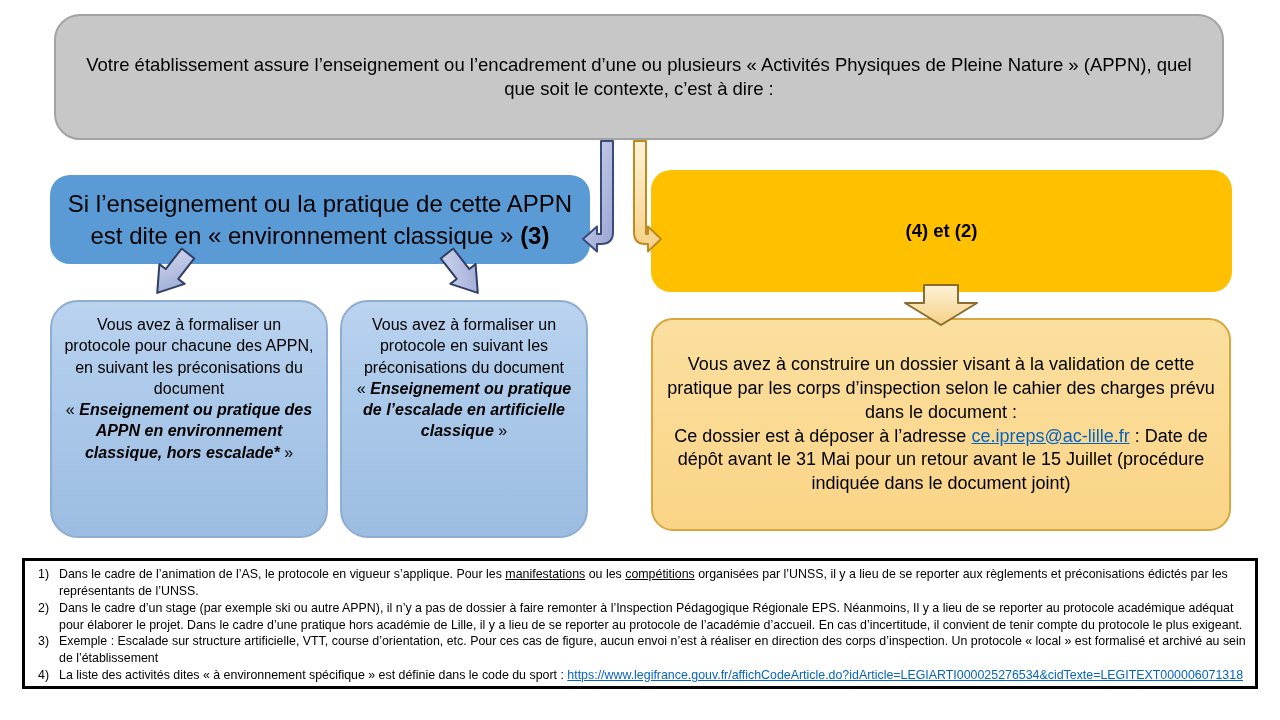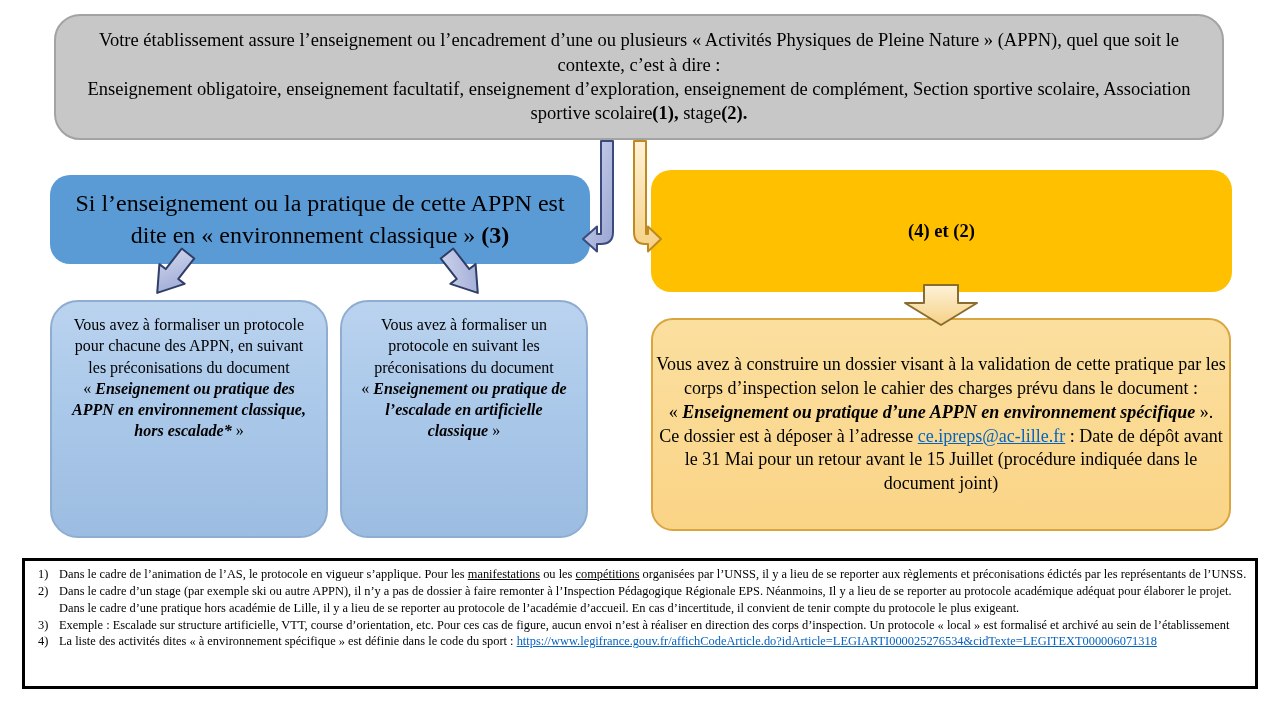--- a/index.html
+++ b/index.html
@@ -1,17 +1,17 @@
 <!DOCTYPE html>
 <html><head>
 <meta charset="utf-8">
 <style>
   html,body{margin:0;padding:0;background:#fff;}
   #page{position:relative;width:1280px;height:720px;overflow:hidden;
-        font-family:Liberation Serif, serif;color:#000;background:#fff;}
+        font-family:Liberation Sans, sans-serif;color:#000;background:#fff;}
   .box{position:absolute;box-sizing:border-box;}
   .top-box{left:54px;top:14px;width:1170px;height:126px;background:#c7c7c7;
            border:2px solid #a3a3a3;border-radius:26px;display:flex;flex-direction:column;
            justify-content:center;text-align:center;font-size:18.5px;line-height:1.32;padding:6px 26px;}
   .classic-box{left:50px;top:175px;width:540px;height:89px;background:#5b9bd5;border-radius:20px;
            display:flex;align-items:center;justify-content:center;text-align:center;
            font-size:24px;line-height:1.3;padding:4px 14px;}
   .specific-box{left:651px;top:170px;width:581px;height:122px;background:#ffc000;border-radius:20px;
            display:flex;flex-direction:column;justify-content:center;text-align:center;
            font-size:18.5px;line-height:1.33;padding:8px 18px;}
@@ -36,21 +36,20 @@
   a.link{color:#0563c1;text-decoration:underline;cursor:pointer;}
   svg.arrows{position:absolute;left:0;top:0;pointer-events:none;z-index:5;}
 </style>
 </head>
 <body>
 
 <div id="page">
 
   <div class="box top-box">
     <div><span>Votre établissement assure l’enseignement ou l’encadrement d’une ou plusieurs « Activités Physiques de Pleine Nature » (APPN), quel que soit le contexte, c’est à dire :</span></div>
-    <div><span>Enseignement obligatoire, enseignement facultatif, enseignement d’exploration, enseignement de complément, Section sportive scolaire, Association sportive scolaire</span><span class="b">(1),</span><span> stage</span><span class="b">(2).</span></div>
   </div>
 
   <div class="box classic-box">
     <div><span>Si l’enseignement ou la pratique de cette APPN est dite en « environnement classique » </span><span class="b">(3)</span></div>
   </div>
 
   <div class="box specific-box">
     <div class="b">(4) et (2)</div>
   </div>
 
@@ -59,21 +58,20 @@
     <div><span>« </span><span class="bi">Enseignement ou pratique des APPN en environnement classique, hors escalade*</span><span> »</span></div>
   </div>
 
   <div class="box lb lb2">
     <div>Vous avez à formaliser un protocole en suivant les préconisations du document</div>
     <div><span>« </span><span class="bi">Enseignement ou pratique de l’escalade en artificielle classique</span><span> »</span></div>
   </div>
 
   <div class="box dossier-box">
     <div>Vous avez à construire un dossier visant à la validation de cette pratique par les corps d’inspection selon le cahier des charges prévu dans le document :</div>
-    <div><span>« </span><span class="bi">Enseignement ou pratique d’une APPN en environnement spécifique</span><span> ».</span></div>
     <div><span>Ce dossier est à déposer à l’adresse </span><a class="link" href="#">ce.ipreps@ac-lille.fr</a><span> : Date de dépôt avant le 31 Mai pour un retour avant le 15 Juillet (procédure indiquée dans le document joint)</span></div>
   </div>
 
   <div class="box fnbox">
     <div class="fnote">
       <span class="fnum">1)</span>
       <div class="ftext"><span>Dans le cadre de l’animation de l’AS, le protocole en vigueur s’applique. Pour les </span><span class="u">manifestations</span><span> ou les </span><span class="u">compétitions</span><span> organisées par l’UNSS, il y a lieu de se reporter aux règlements et préconisations édictés par les représentants de l’UNSS.</span></div>
     </div>
     <div class="fnote">
       <span class="fnum">2)</span>

